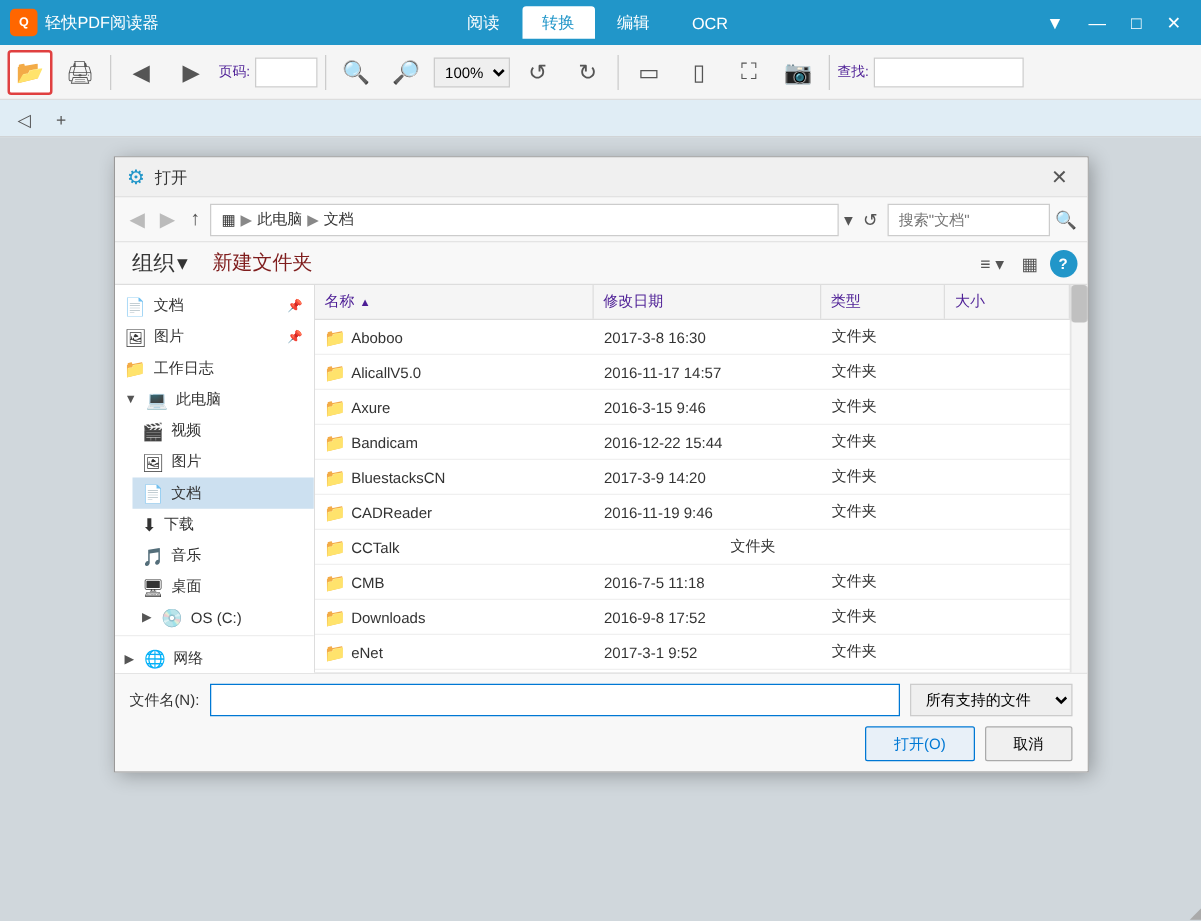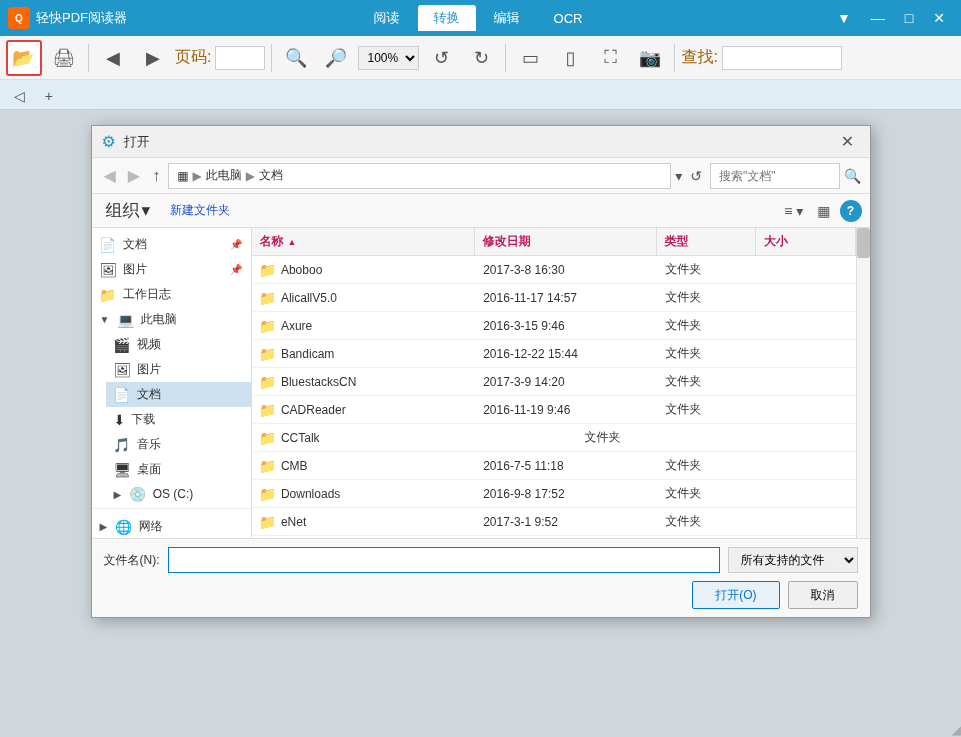--- a/index.html
+++ b/index.html
@@ -56,21 +56,21 @@
       background: transparent;
       cursor: pointer;
       display: flex; align-items: center; justify-content: center;
       border-radius: 3px;
       font-size: 18px;
       color: #555;
     }
     .toolbar-btn.highlighted { border-color: #e04040; background: #fff; }
     .toolbar-separator { width: 1px; height: 28px; background: #ccc; margin: 0 2px; }
     .page-input-wrap { display: flex; align-items: center; gap: 4px; }
-    .page-label { font-size: 16px; color: #a16207; }
+    .page-label { font-size: 11px; color: #4c1d95; }
     .page-input { width: 50px; height: 24px; border: 1px solid #ccc; text-align: center; font-size: 12px; padding: 0 4px; }
     .zoom-select { height: 24px; border: 1px solid #ccc; font-size: 12px; padding: 0 4px; }
     .toolbar-search { height: 24px; width: 120px; border: 1px solid #ccc; padding: 0 6px; font-size: 12px; }
 
     
     .tabstrip {
       background: #e0edf5;
       height: 30px;
       display: flex;
       align-items: flex-end;
@@ -185,21 +185,21 @@
       display: flex;
       align-items: center;
       padding: 0 8px;
       gap: 8px;
     }
     .org-btn {
       background: none; border: none; cursor: pointer; font-size: 17px; color: #333;
       display: flex; align-items: center; gap: 2px; padding: 3px 6px;
     }
     .new-folder-btn {
-      background: none; border: none; cursor: pointer; font-size: 12px; color: #1d4ed8;
+      background: none; border: none; cursor: pointer; font-size: 16px; color: #7f1d1d;
       padding: 3px 6px;
     }
     .dialog-toolbar2-right { margin-left: auto; display: flex; gap: 4px; align-items: center; }
     .view-btn { background: none; border: none; cursor: pointer; font-size: 14px; color: #555; padding: 3px 5px; }
     .help-btn {
       width: 22px; height: 22px;
       border-radius: 50%;
       background: #2196c9;
       color: white;
       border: none;
@@ -245,22 +245,22 @@
       flex: 1;
       display: flex;
       flex-direction: column;
       overflow: hidden;
     }
     .file-list-header {
       display: flex;
       border-bottom: 1px solid #ddd;
       background: #f5f5f5;
       font-size: 12px;
-      font-weight: bold;
-      color: #be185d;
+      font-weight: normal;
+      color: #4c1d95;
     }
     .file-col {
       padding: 5px 8px;
       border-right: 1px solid #ddd;
       display: flex;
       align-items: center;
       gap: 4px;
       cursor: pointer;
     }
     .col-name { flex: 2.5; min-width: 160px; }

